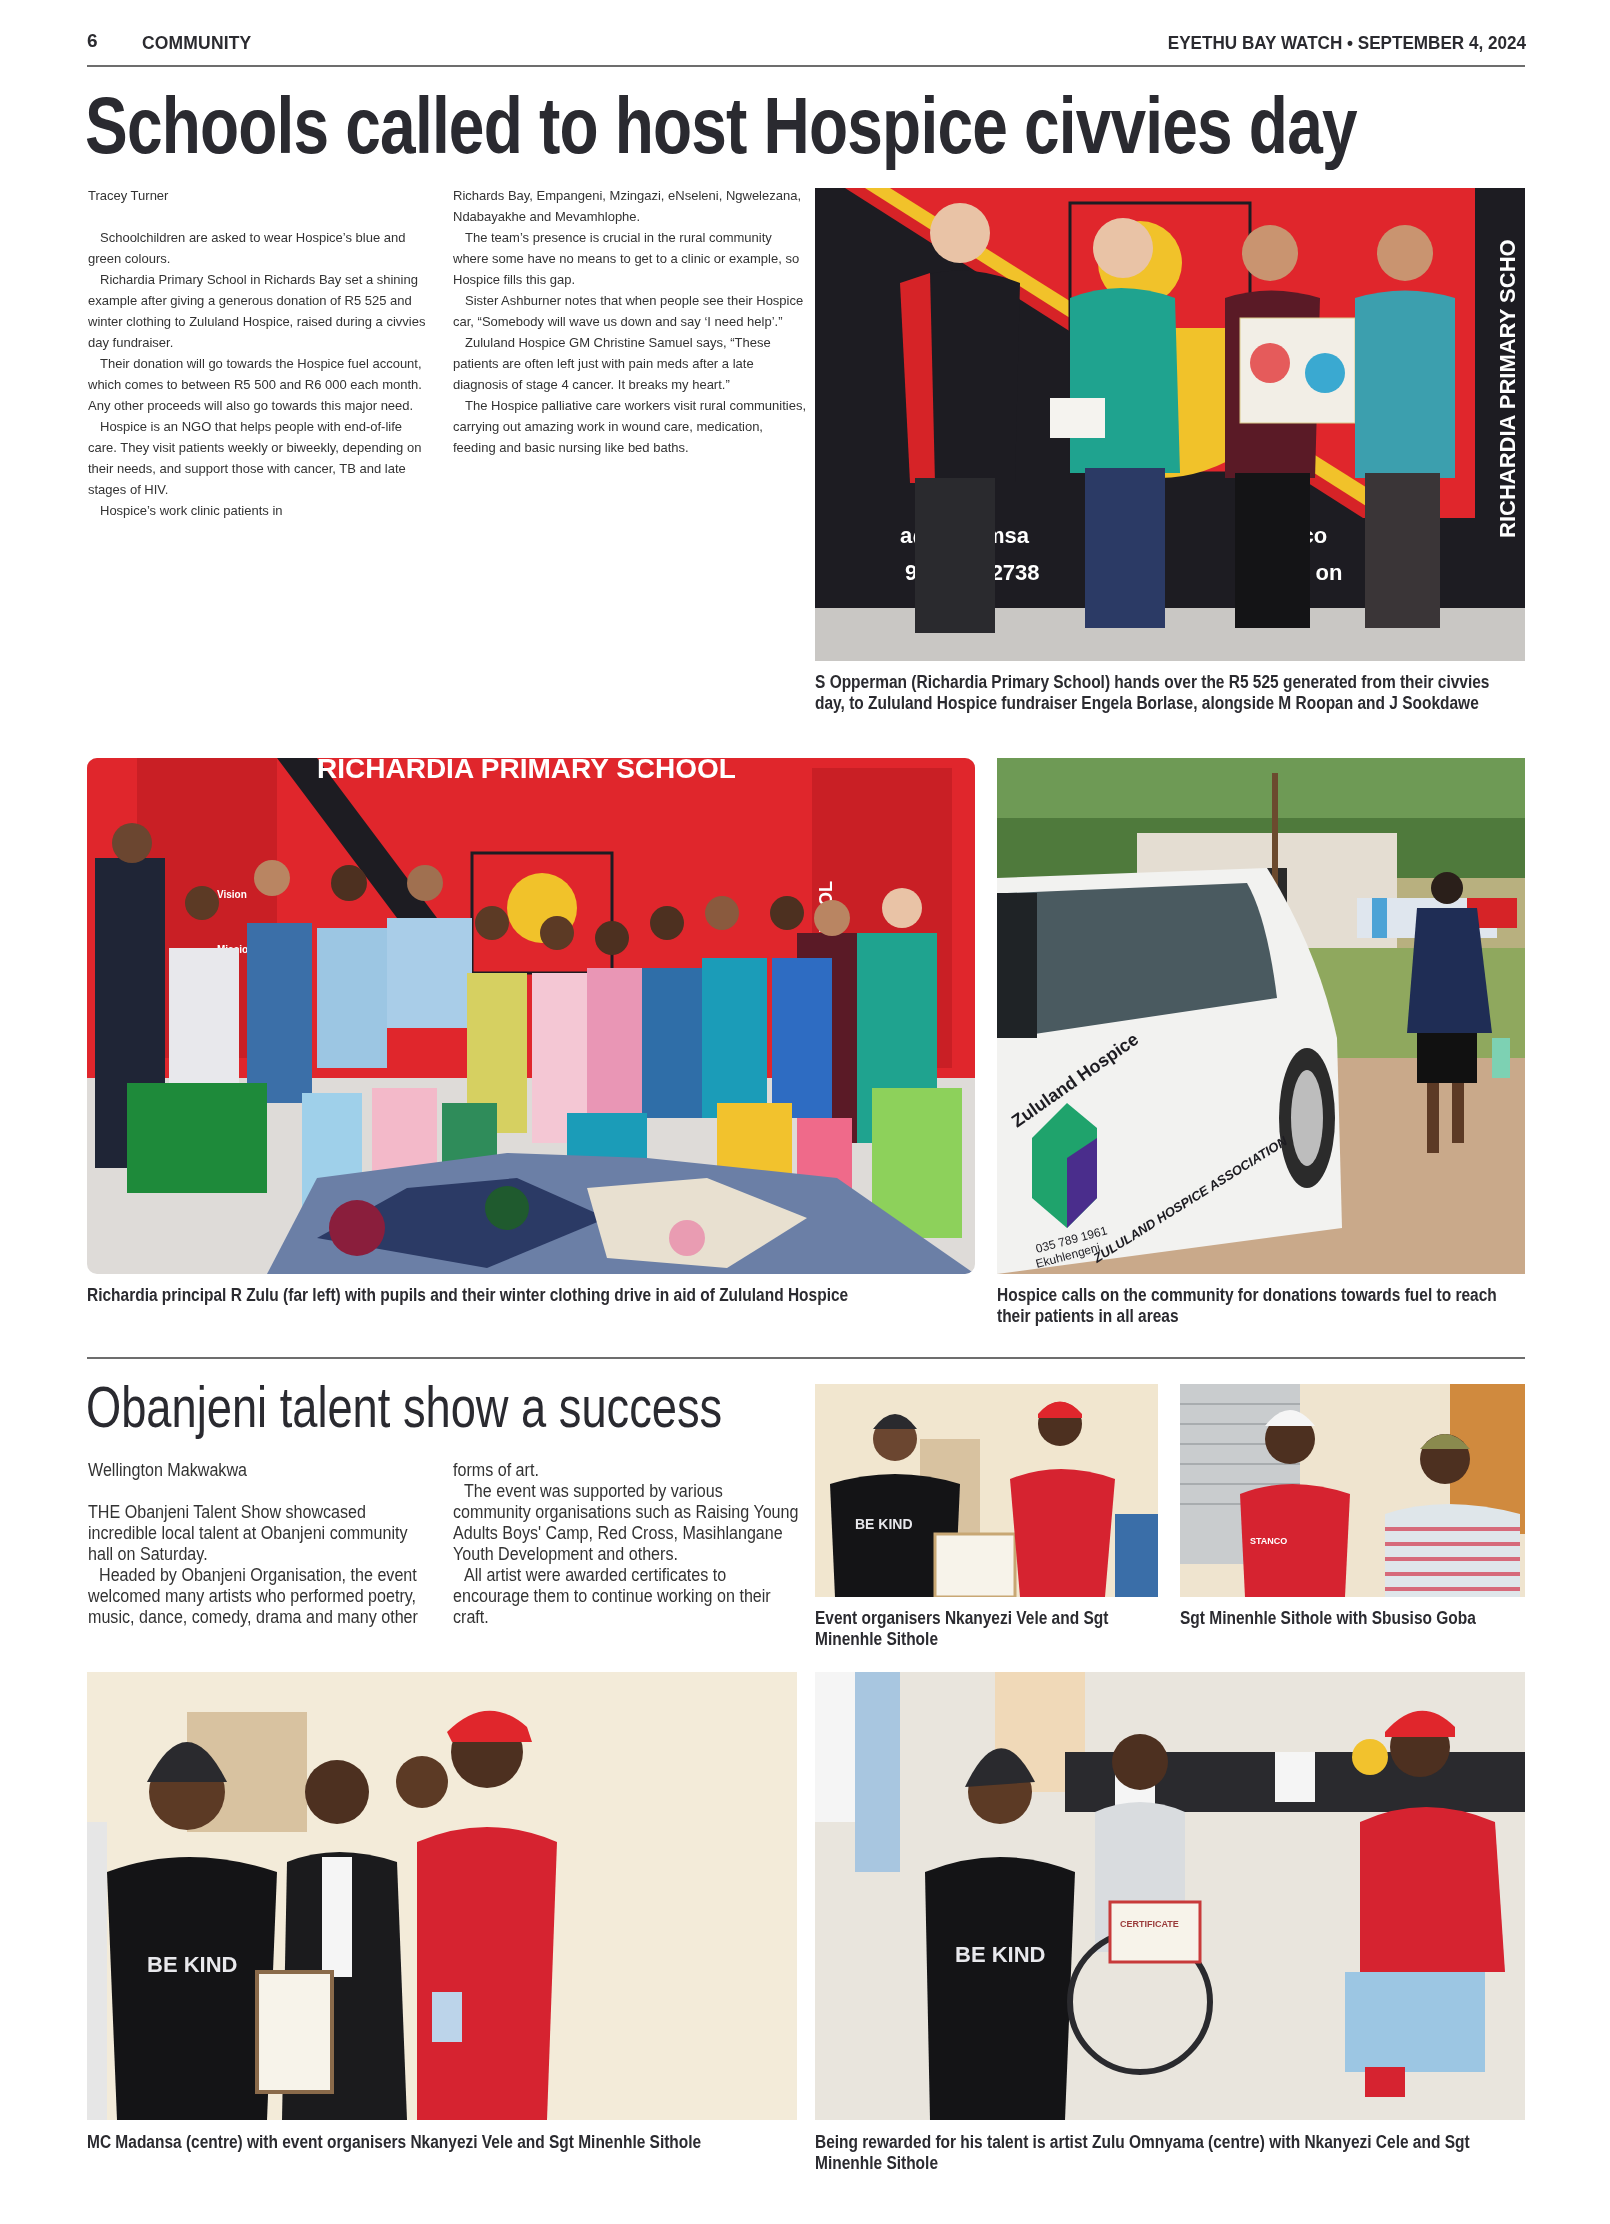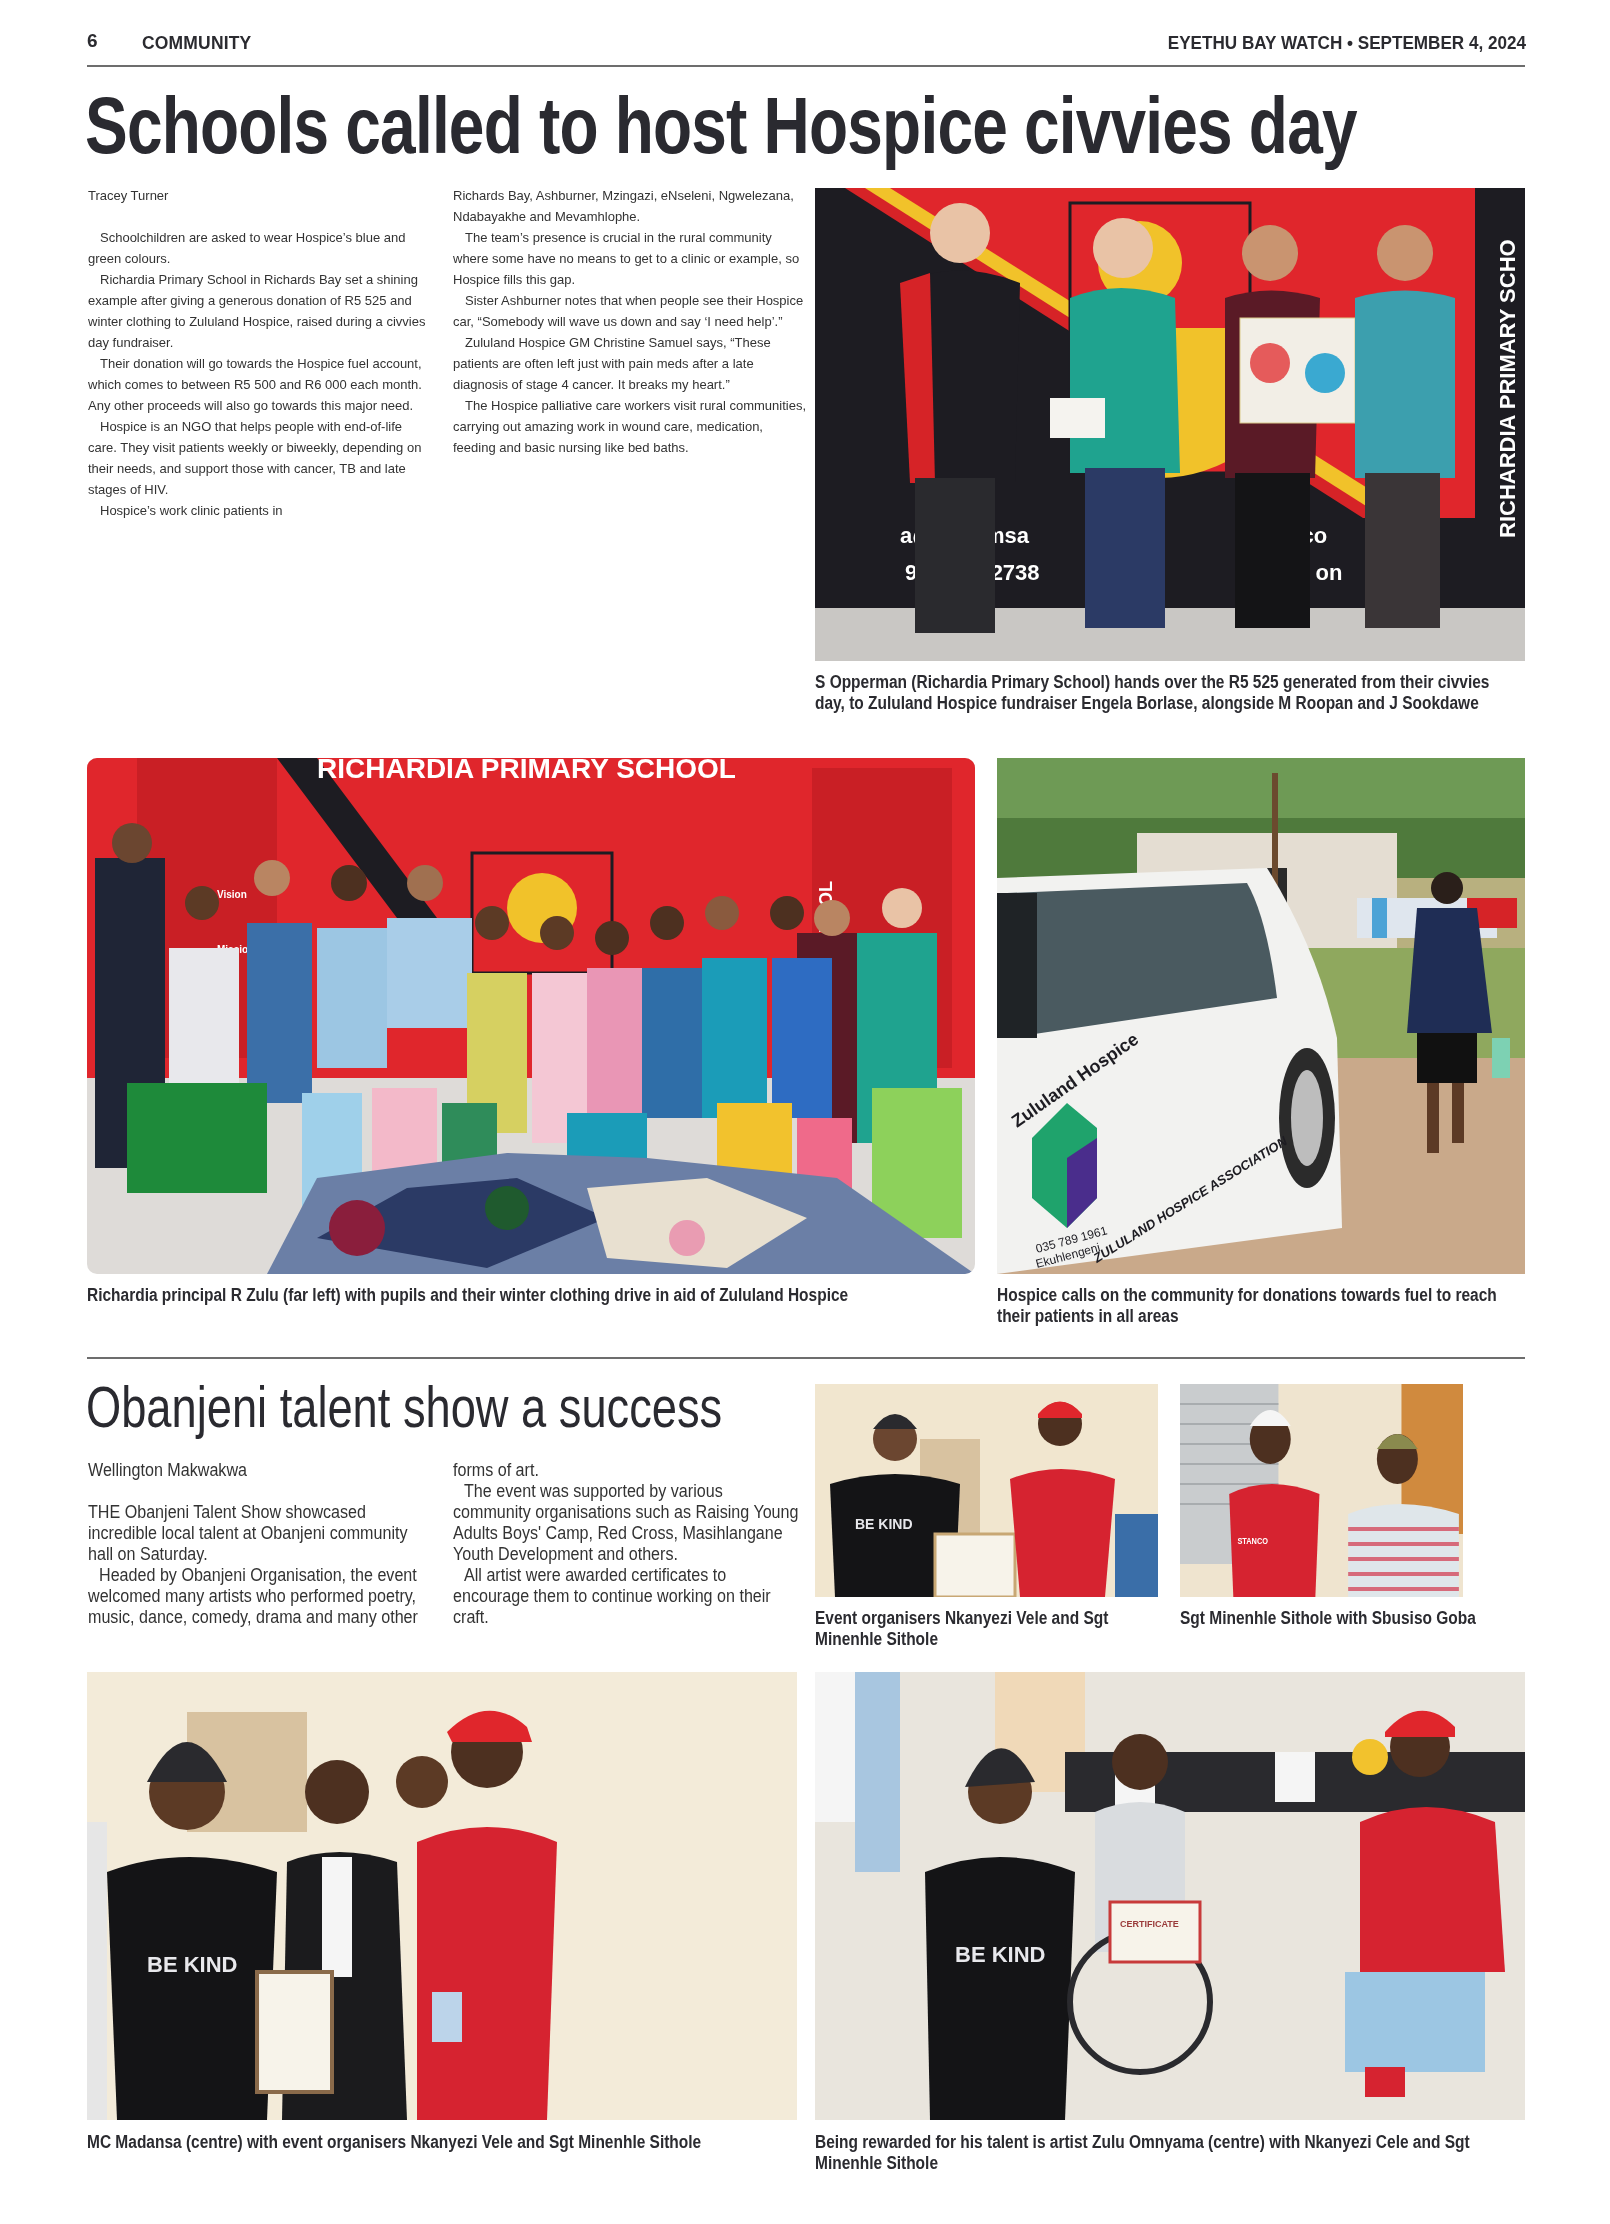--- a/index.html
+++ b/index.html
@@ -31,21 +31,21 @@
   .col-b1 { left: 88px; top: 1460px; width: 360px; }
   .col-b2 { left: 453px; top: 1460px; width: 380px; }
 
   
   .photo { overflow: hidden; }
   .photo svg { display: block; width: 100%; height: 100%; }
   .photo-1 { left: 815px; top: 188px; width: 710px; height: 473px; }
   .photo-2 { left: 87px; top: 758px; width: 888px; height: 516px; border-radius: 10px; }
   .photo-3 { left: 997px; top: 758px; width: 528px; height: 516px; }
   .photo-4 { left: 815px; top: 1384px; width: 343px; height: 213px; }
-  .photo-5 { left: 1180px; top: 1384px; width: 283px; height: 213px; }
+  .photo-5 { left: 1180px; top: 1384px; width: 345px; height: 213px; }
   .photo-6 { left: 87px; top: 1672px; width: 710px; height: 448px; }
   .photo-7 { left: 815px; top: 1672px; width: 710px; height: 448px; }
 
   
   .caption { font-size: 18px; line-height: 21px; font-weight: bold; color: #2b2b30; transform: scaleX(0.86); transform-origin: left; }
   .cap-1 { left: 815px; top: 672px; width: 800px; }
   .cap-2 { left: 87px; top: 1285px; width: 1000px; }
   .cap-3 { left: 997px; top: 1285px; width: 620px; }
   .cap-4 { left: 815px; top: 1608px; width: 380px; }
   .cap-5 { left: 1180px; top: 1608px; width: 380px; }
@@ -67,21 +67,21 @@
 <div class="abs col col-a1">
   <p class="byline">Tracey Turner</p>
   <p class="indent">Schoolchildren are asked to wear Hospice’s blue and green colours.</p>
   <p class="indent">Richardia Primary School in Richards Bay set a shining example after giving a generous donation of R5 525 and winter clothing to Zululand Hospice, raised during a civvies day fundraiser.</p>
   <p class="indent">Their donation will go towards the Hospice fuel account, which comes to between R5 500 and R6 000 each month. Any other proceeds will also go towards this major need.</p>
   <p class="indent">Hospice is an NGO that helps people with end-of-life care. They visit patients weekly or biweekly, depending on their needs, and support those with cancer, TB and late stages of HIV.</p>
   <p class="indent">Hospice’s work clinic patients in</p>
 </div>
 
 <div class="abs col col-a2">
-  <p>Richards Bay, Ashburner, Mzingazi, eNseleni, Ngwelezana, Ndabayakhe and Mevamhlophe.</p>
+  <p>Richards Bay, Empangeni, Mzingazi, eNseleni, Ngwelezana, Ndabayakhe and Mevamhlophe.</p>
   <p class="indent">The team’s presence is crucial in the rural community where some have no means to get to a clinic or example, so Hospice fills this gap.</p>
   <p class="indent">Sister Ashburner notes that when people see their Hospice car, “Somebody will wave us down and say ‘I need help’.”</p>
   <p class="indent">Zululand Hospice GM Christine Samuel says, “These patients are often left just with pain meds after a late diagnosis of stage 4 cancer. It breaks my heart.”</p>
   <p class="indent">The Hospice palliative care workers visit rural communities, carrying out amazing work in wound care, medication, feeding and basic nursing like bed baths.</p>
 </div>
 
 <div class="abs photo photo-1">
   <svg viewBox="0 0 710 473" preserveAspectRatio="none">
     <rect width="710" height="473" fill="#d8d6d2"></rect>
     <rect x="0" y="0" width="690" height="420" fill="#1d1c22"></rect>

